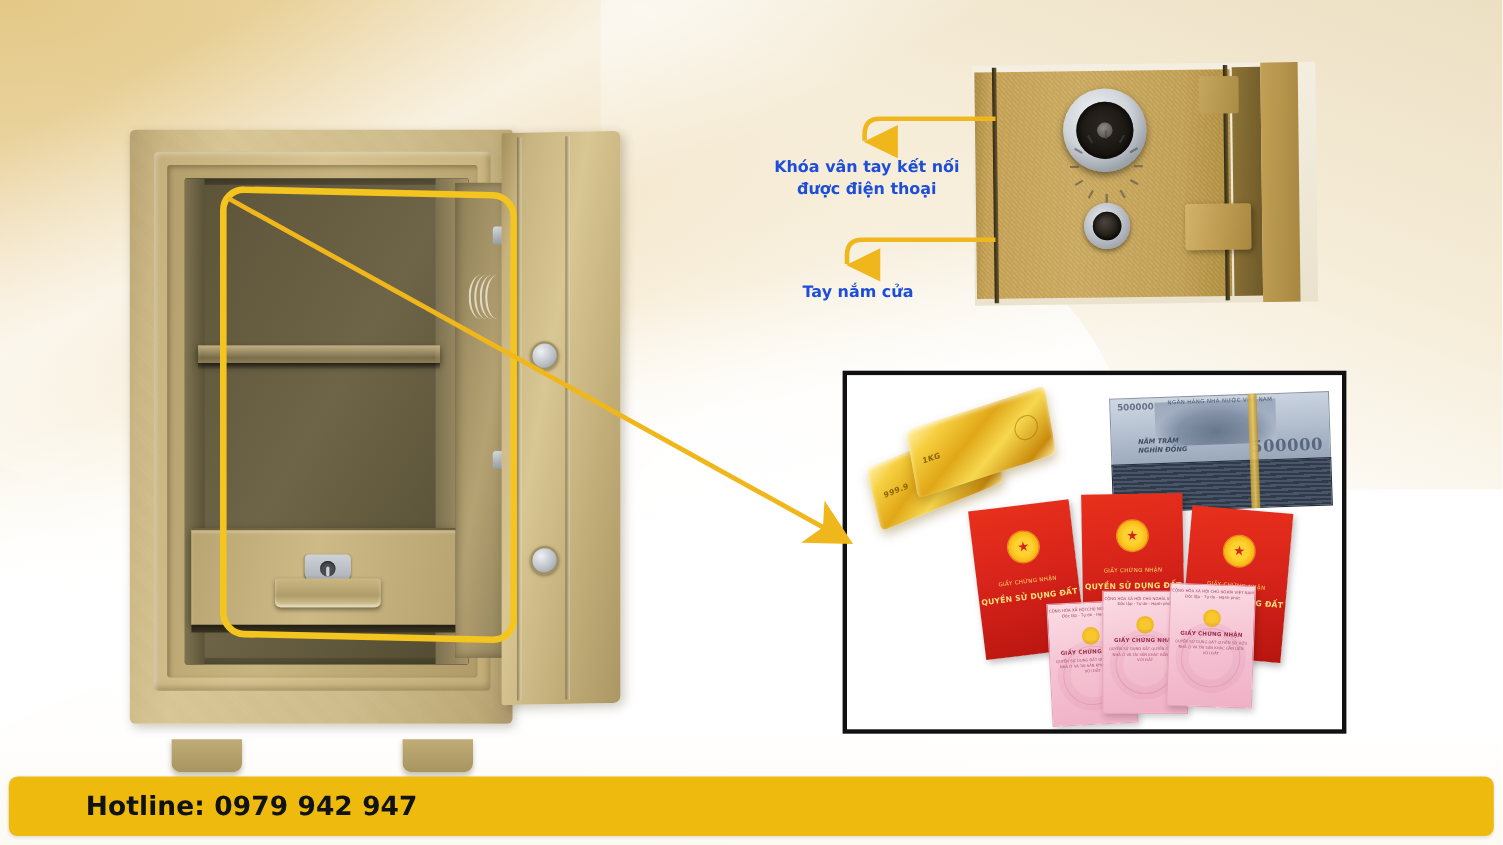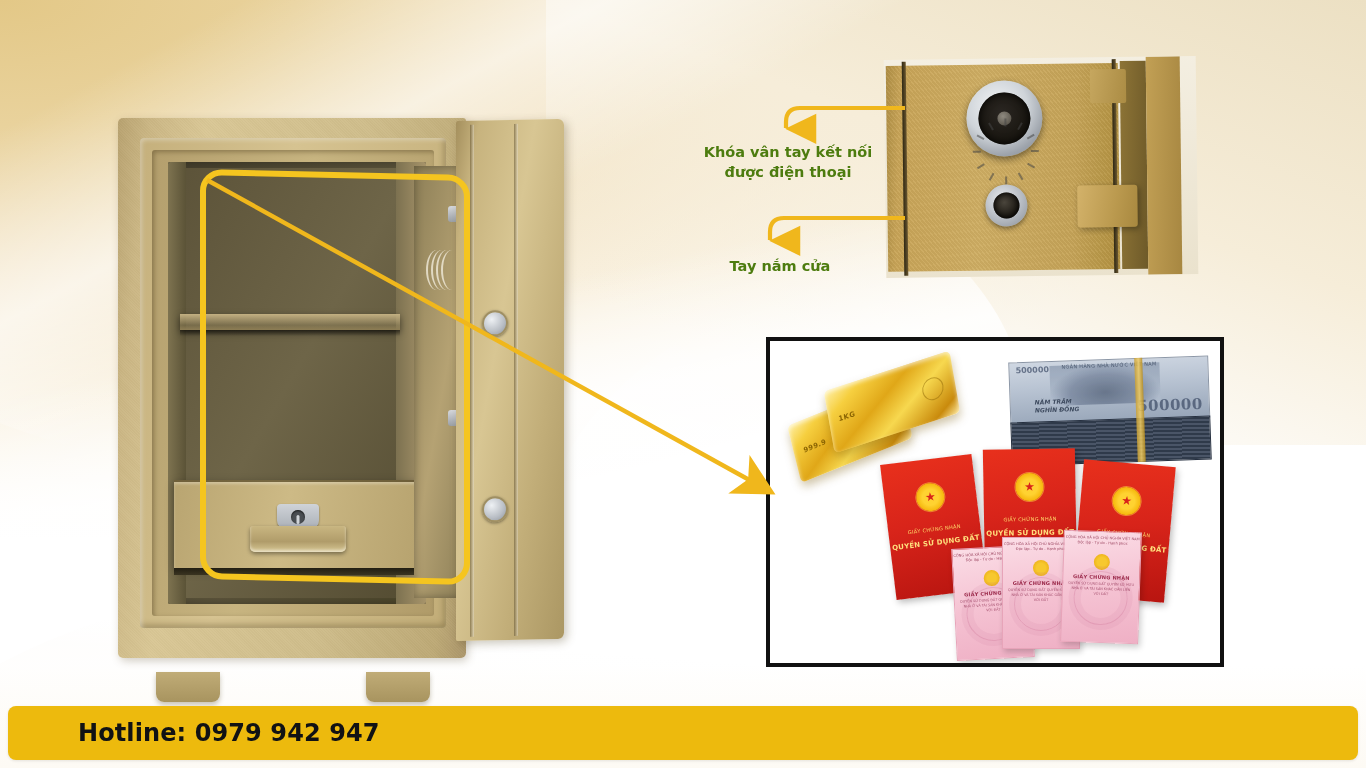--- a/index.html
+++ b/index.html
@@ -409,21 +409,21 @@
     border:1px solid rgba(200,110,145,0.35);
     box-shadow:0 0 0 5px rgba(200,110,145,0.10), inset 0 0 0 6px rgba(200,110,145,0.10);
   }
   .cp1 { left:184px; top:206px; transform:rotate(-3deg); }
   .cp2 { left:232px; top:196px; transform:rotate(0deg); }
   .cp3 { left:292px; top:190px; transform:rotate(2deg); z-index:3;}
 
   
   .callout {
     position:absolute;
-    font-size:14.5px; font-weight:700; color:#4d7c0f;
+    font-size:14.5px; font-weight:700; color:#1d4ed8;
     text-align:center; line-height:20px;
     font-family:"DejaVu Sans", sans-serif;
     white-space:pre-line;
   }
   #callout-fingerprint { left:688px; top:142px; width:200px; }
   #callout-handle { left:700px; top:256px; width:160px; }
 </style>
 </head>
 <body>
 

